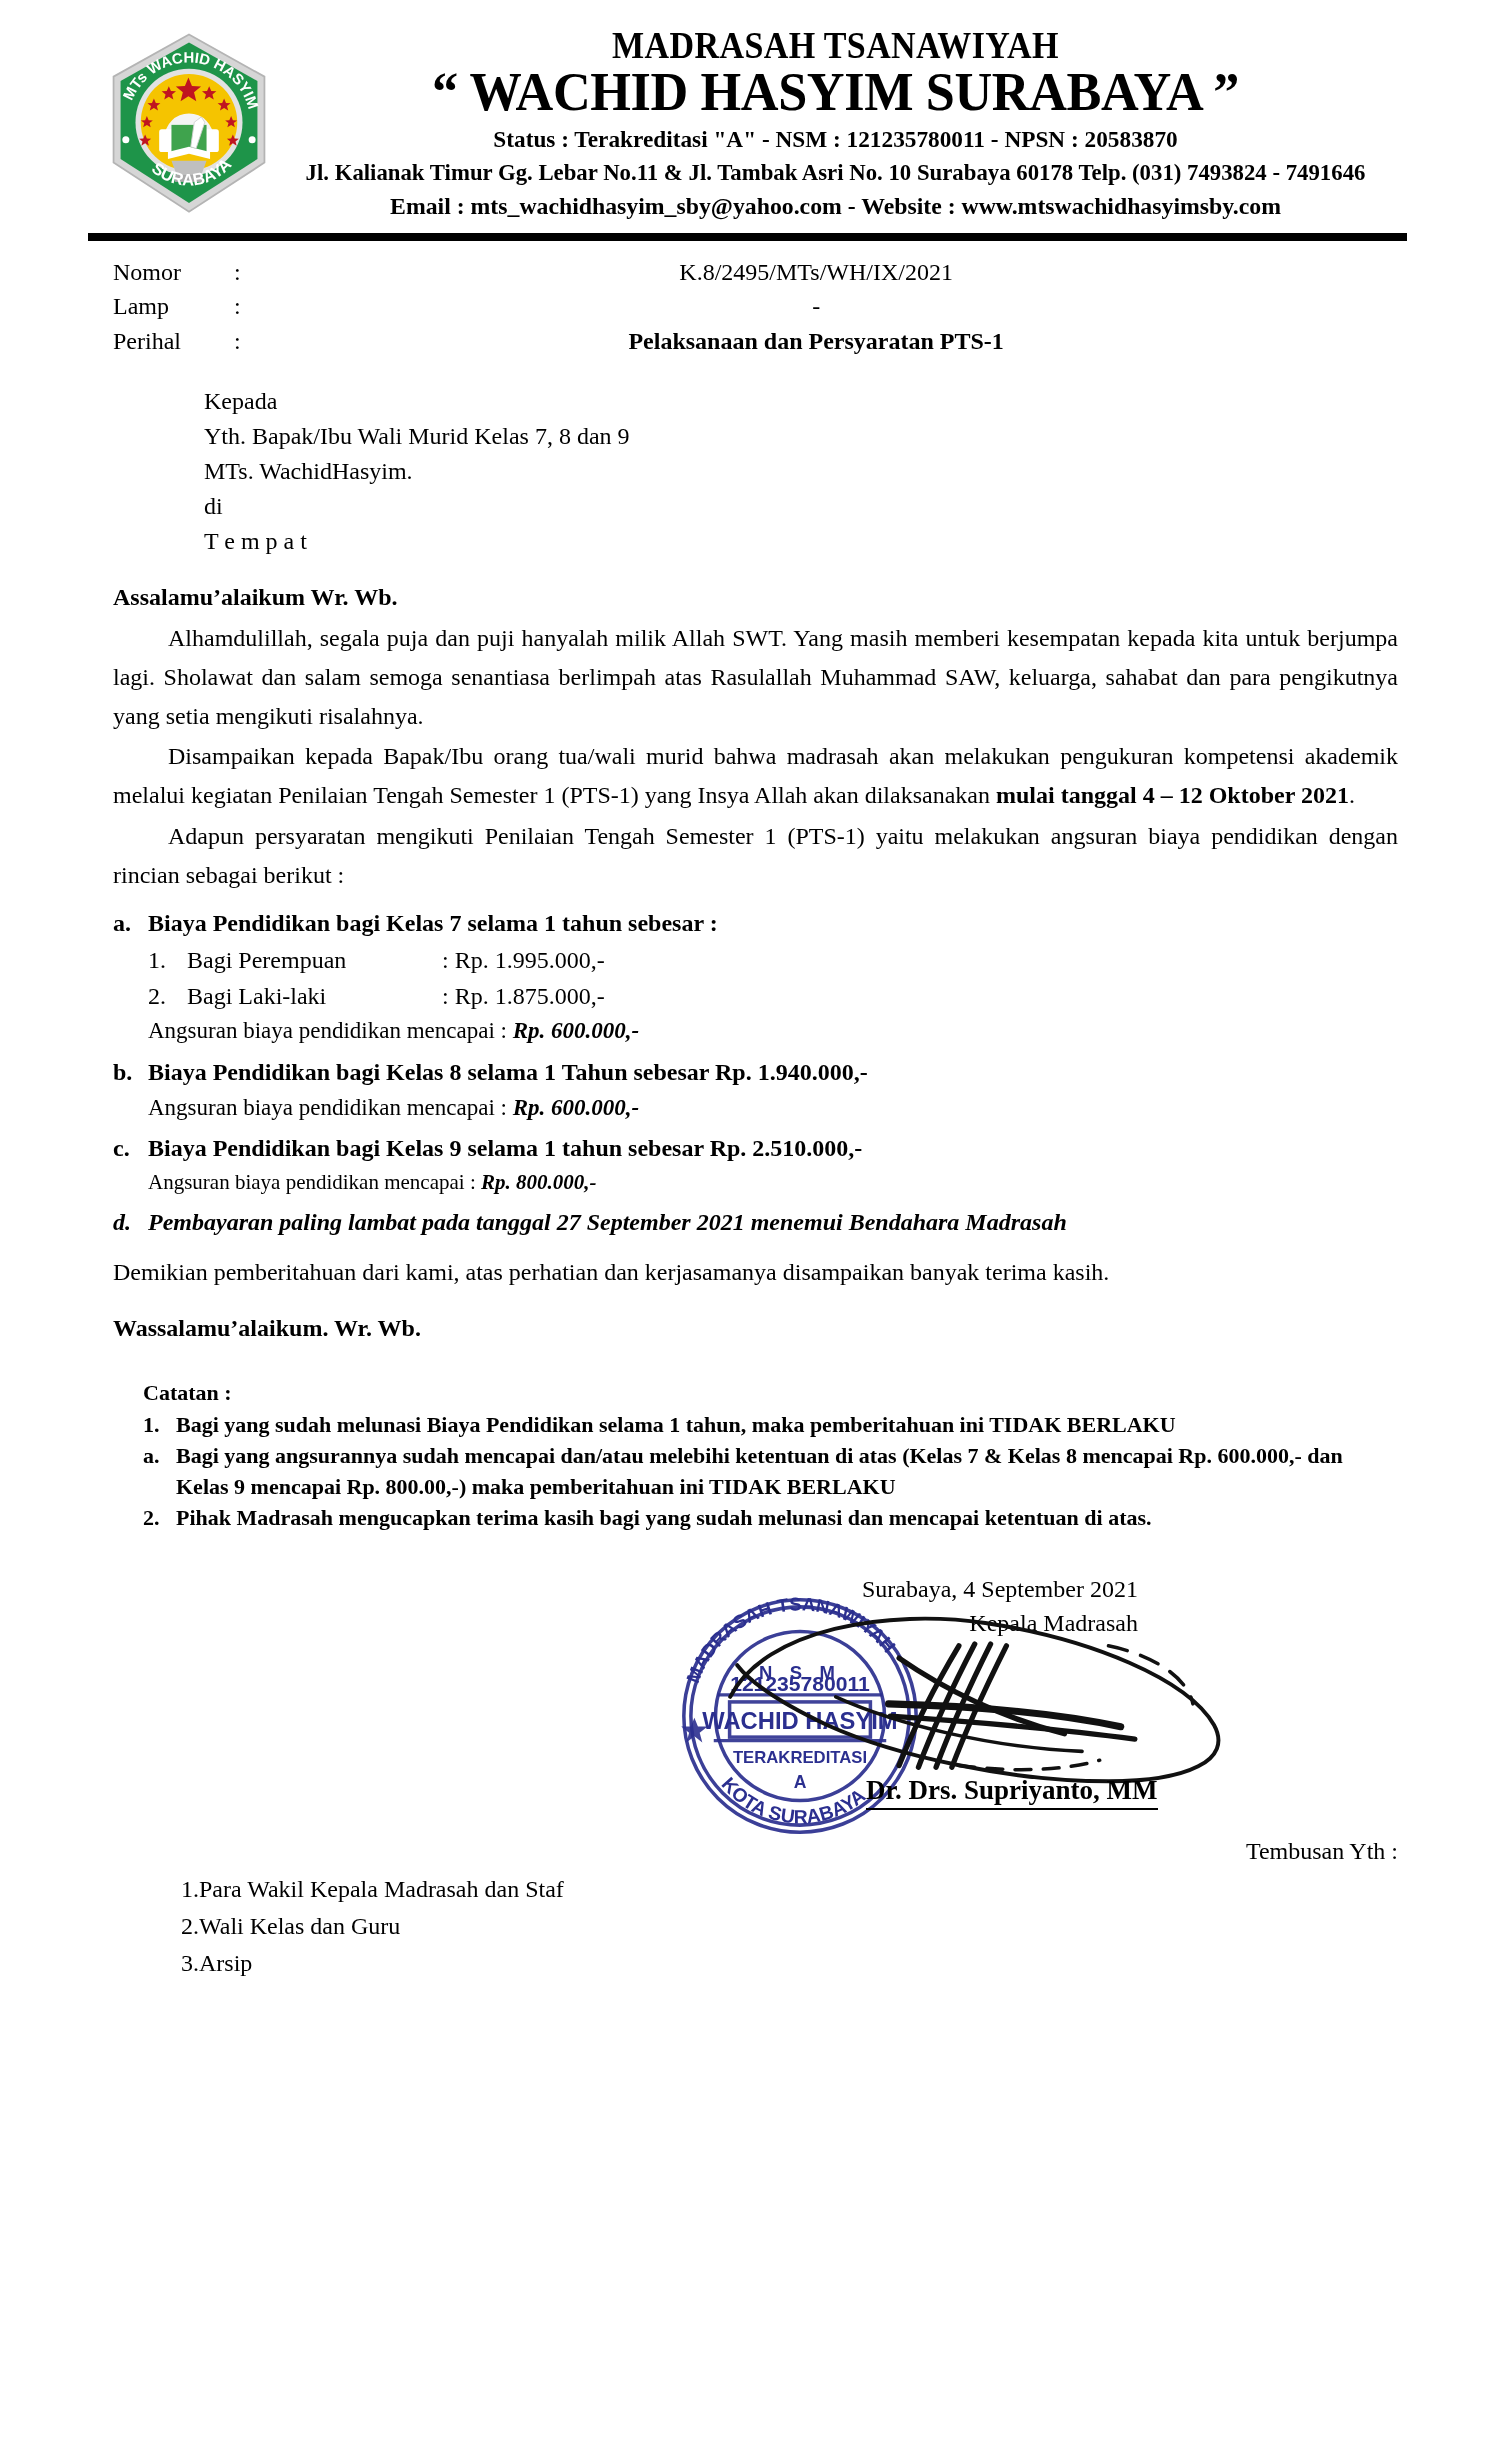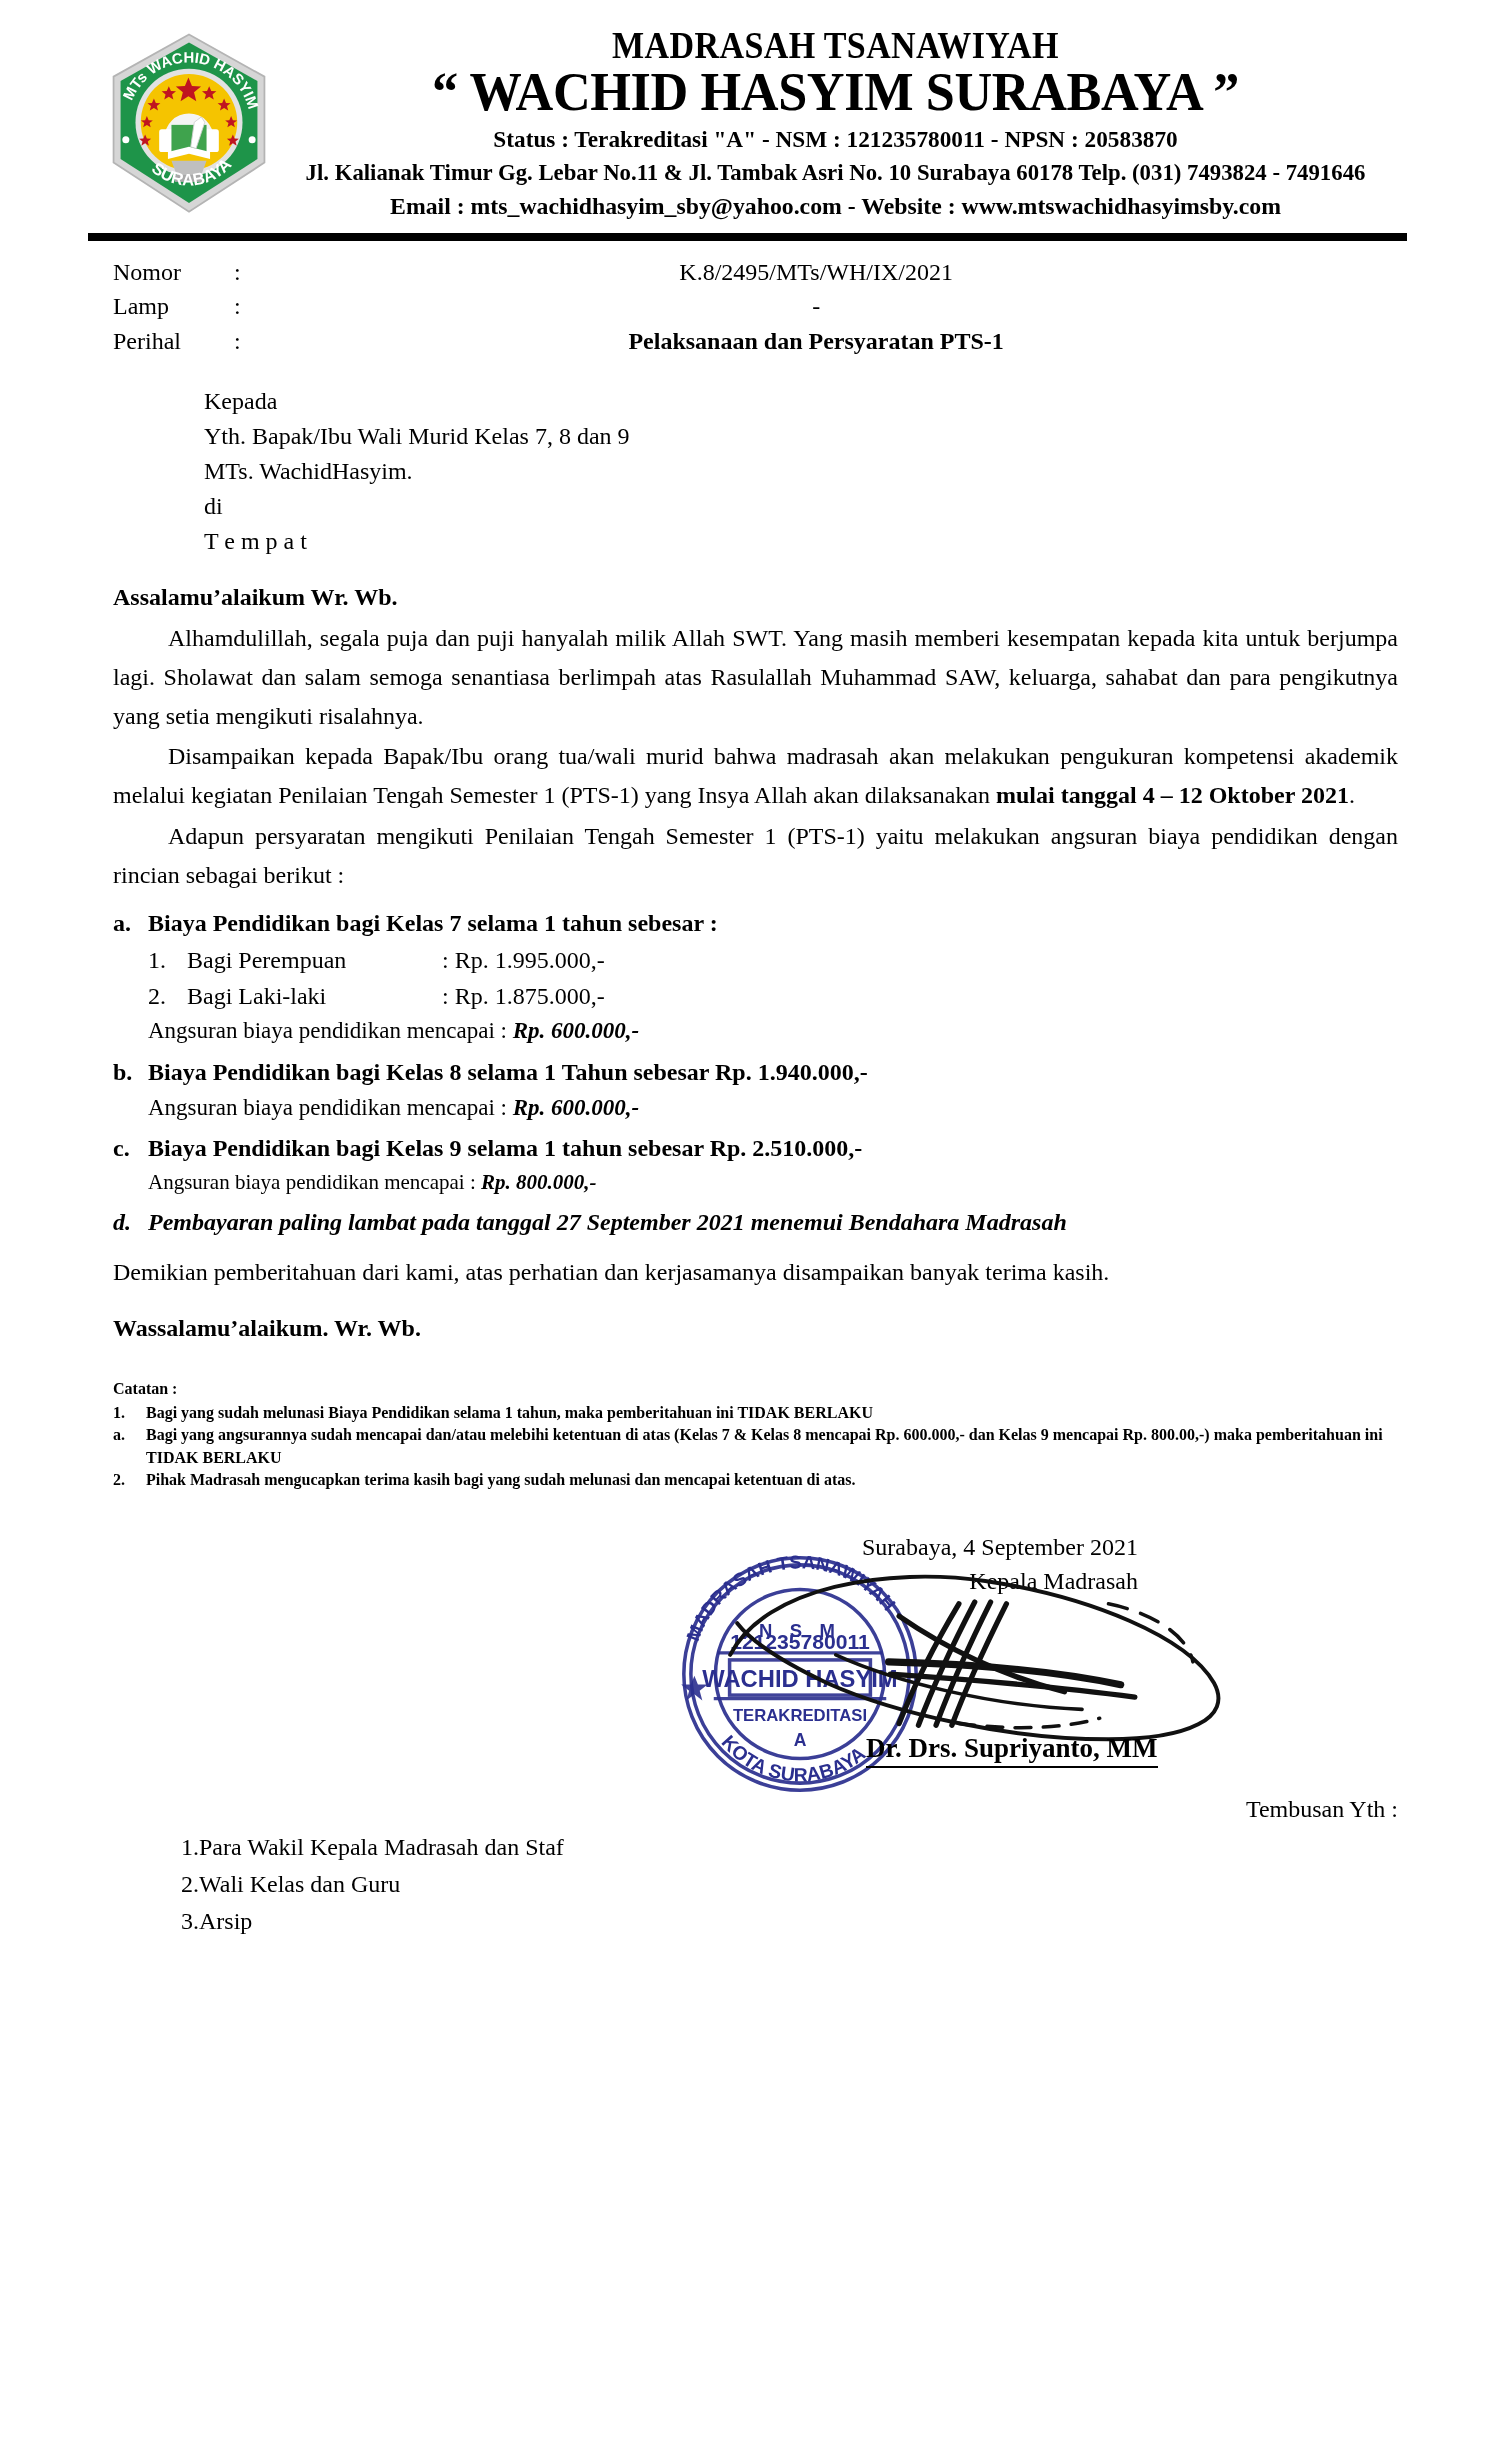--- a/index.html
+++ b/index.html
@@ -172,23 +172,24 @@
   .closing {
     padding: 12.3px 97px 0 113px;
     font-size: 24px;
     line-height: 1.6;
   }
   .closing .wassalam { font-weight: bold; margin-top: 17.6px; }
 
   
   .catatan {
     padding: 30px 97px 0 113px;
-    font-size: 16px;
+    font-size: 22px;
     line-height: 1.4;
     font-weight: bold;
+    margin-left: 30px;
   }
   .catatan-title { margin-bottom: 1.8px; }
   .cat-item { display: flex; align-items: flex-start; margin-bottom: 0px; }
   .cat-marker { width: 33px; flex: 0 0 33px; }
   .cat-text { flex: 1 1 auto; }
 
   
   .sign-area {
     position: relative;
     margin-top: 40px;

